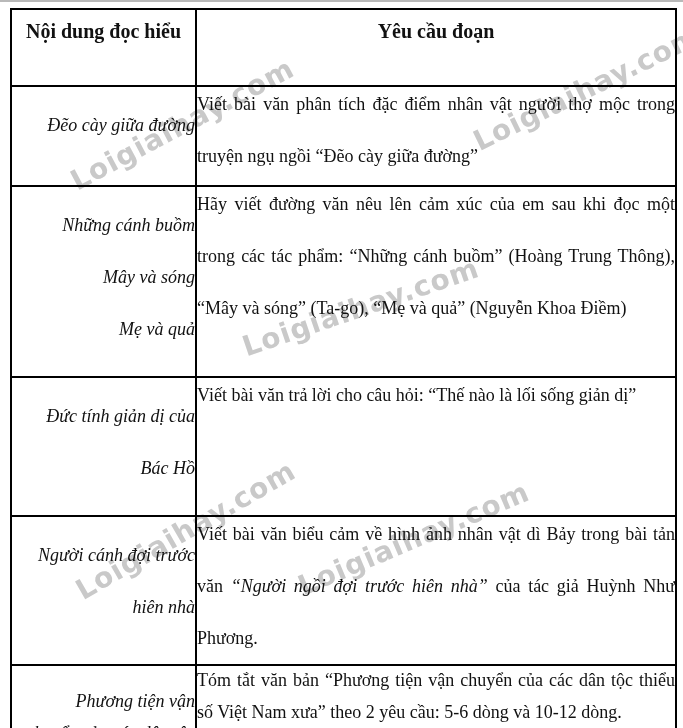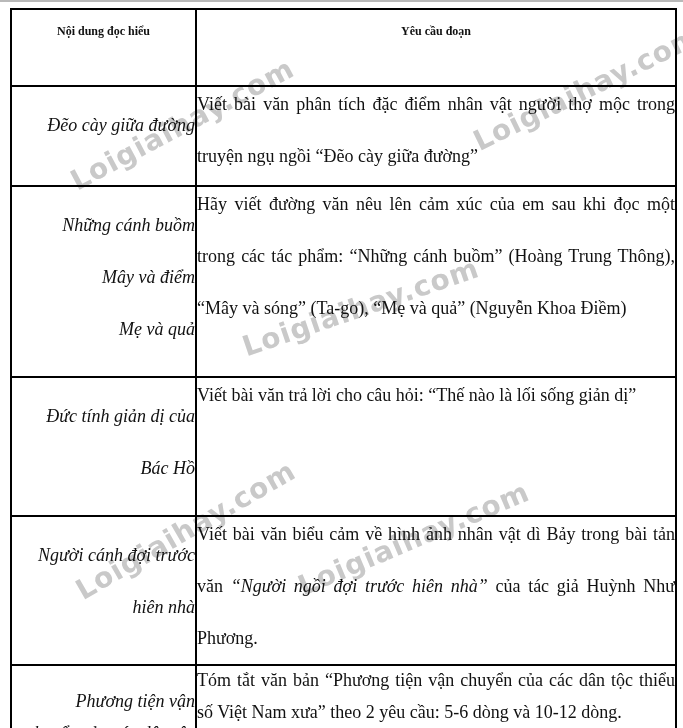--- a/index.html
+++ b/index.html
@@ -59,21 +59,21 @@
     font-size: 18px;
     font-weight: normal;
   }
   tr.r-head { height: 77px; }
   tr.r1 { height: 100px; }
   tr.r2 { height: 168px; }
   tr.r3 { height: 103px; }
   tr.r4 { height: 134px; }
   tr.r5 { height: 126px; }
   .doc-table th .hdr {
-    font-size: 12px;
+    font-size: 20px;
     font-weight: bold;
     text-align: center;
     line-height: 26px;
     margin-top: 8px;
   }
   
   .cell-read {
     text-align: right;
     font-style: italic;
     white-space: pre-line;
@@ -122,21 +122,21 @@
           <div class="body">Đẽo cày giữa đường</div>
         </td>
         <td class="cell-write">
           <div class="body">Viết bài văn phân tích đặc điểm nhân vật người thợ mộc trong truyện ngụ ngồi “Đẽo cày giữa đường”</div>
         </td>
       </tr>
 
       <tr class="r2">
         <td class="cell-read">
           <div class="body">Những cánh buồm
-Mây và điểm
+Mây và sóng
 Mẹ và quả</div>
         </td>
         <td class="cell-write">
           <div class="body">Hãy viết đường văn nêu lên cảm xúc của em sau khi đọc một trong các tác phẩm: “Những cánh buồm” (Hoàng Trung Thông), “Mây và sóng” (Ta-go), “Mẹ và quả” (Nguyễn Khoa Điềm)</div>
         </td>
       </tr>
 
       <tr class="r3">
         <td class="cell-read">
           <div class="body">Đức tính giản dị của

